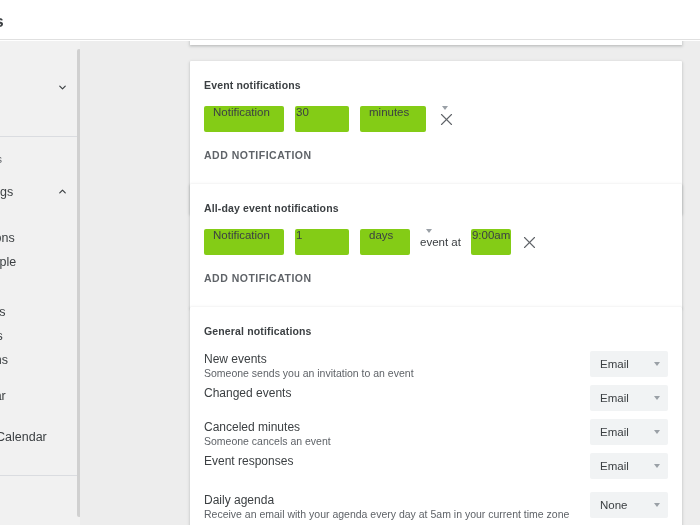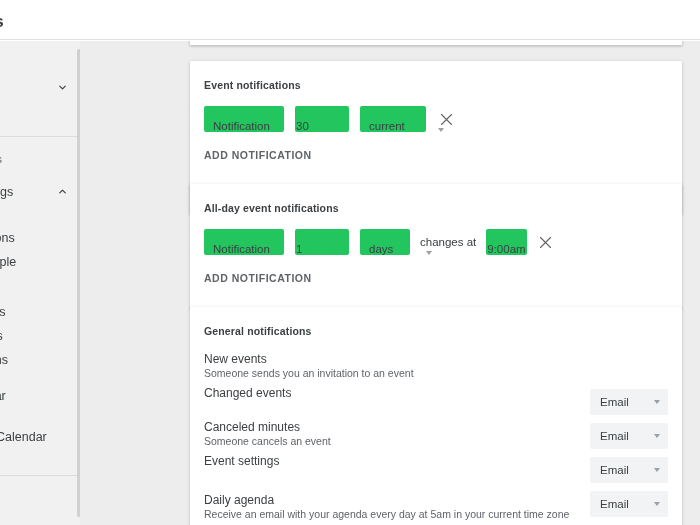--- a/index.html
+++ b/index.html
@@ -134,26 +134,26 @@
     letter-spacing: .15px;
   }
 
   
   .notif-row {
     display: flex;
     align-items: center;
   }
 
   .field {
-    background: #22c55e;
+    background: #84cc16;
     border: none;
     border-radius: 2px;
     height: 26px;
     display: flex;
-    align-items: flex-end;
+    align-items: flex-start;
     font-size: 11.5px;
     color: #3c4043;
     font-family: "Liberation Sans", sans-serif;
     white-space: nowrap;
     cursor: pointer;
     gap: 24px;
   }
   .field.select {
     justify-content: space-between;
     padding: 0 7px 0 9px;
@@ -224,21 +224,20 @@
     height: 26px;
     background: #f1f3f4;
     border-radius: 2px;
     display: flex;
     align-items: center;
     justify-content: space-between;
     padding: 0 8px 0 10px;
     font-size: 11.5px;
     color: #3c4043;
     cursor: pointer;
-    margin-top: 38px;
   }
 </style>
 </head>
 <body>
 
 <div id="app">
 
   <div class="appbar">
     <div class="appbar-title">Settings</div>
   </div>
@@ -321,21 +320,21 @@
         <div class="field select" style="width:80px;">
           <span>Notification</span>
           <span class="caret"></span>
         </div>
 
         <div class="field text" style="width:54px;margin-left:11px;">
           <span>30</span>
         </div>
 
         <div class="field select" style="width:66px;margin-left:11px;">
-          <span>current</span>
+          <span>minutes</span>
           <span class="caret"></span>
         </div>
 
         <span class="close-x" style="margin-left:13px;">
           <svg viewBox="0 0 24 24" fill="none" stroke="currentColor" stroke-width="1.8" stroke-linecap="round">
             <line x1="4" y1="4" x2="20" y2="20"></line>
             <line x1="20" y1="4" x2="4" y2="20"></line>
           </svg>
         </span>
       </div>
@@ -354,21 +353,21 @@
 
         <div class="field text" style="width:54px;margin-left:11px;">
           <span>1</span>
         </div>
 
         <div class="field select" style="width:50px;margin-left:11px;">
           <span>days</span>
           <span class="caret"></span>
         </div>
 
-        <span class="plain-text" style="margin-left:10px;">changes at</span>
+        <span class="plain-text" style="margin-left:10px;">event at</span>
 
         <div class="field text" style="margin-left:10px;">
           <span>9:00am</span>
         </div>
 
         <span class="close-x" style="margin-left:11px;">
           <svg viewBox="0 0 24 24" fill="none" stroke="currentColor" stroke-width="1.8" stroke-linecap="round">
             <line x1="4" y1="4" x2="20" y2="20"></line>
             <line x1="20" y1="4" x2="4" y2="20"></line>
           </svg>
@@ -401,21 +400,21 @@
       <div class="gen-row" style="top:113px;">
         <div class="gen-name">Canceled minutes</div>
         <div class="gen-desc">Someone cancels an event</div>
         <div class="gen-select">
           <span>Email</span>
           <span class="caret" style="margin-left:0;"></span>
         </div>
       </div>
 
       <div class="gen-row" style="top:147px;">
-        <div class="gen-name">Event settings</div>
+        <div class="gen-name">Event responses</div>
         <div class="gen-select">
           <span>Email</span>
           <span class="caret" style="margin-left:0;"></span>
         </div>
       </div>
 
       <div class="gen-row" style="top:186px;padding-left:38px;">
         <div class="gen-name">Daily agenda</div>
         <div class="gen-desc">Receive an email with your agenda every day at 5am in your current time zone</div>
         <div class="gen-select">

